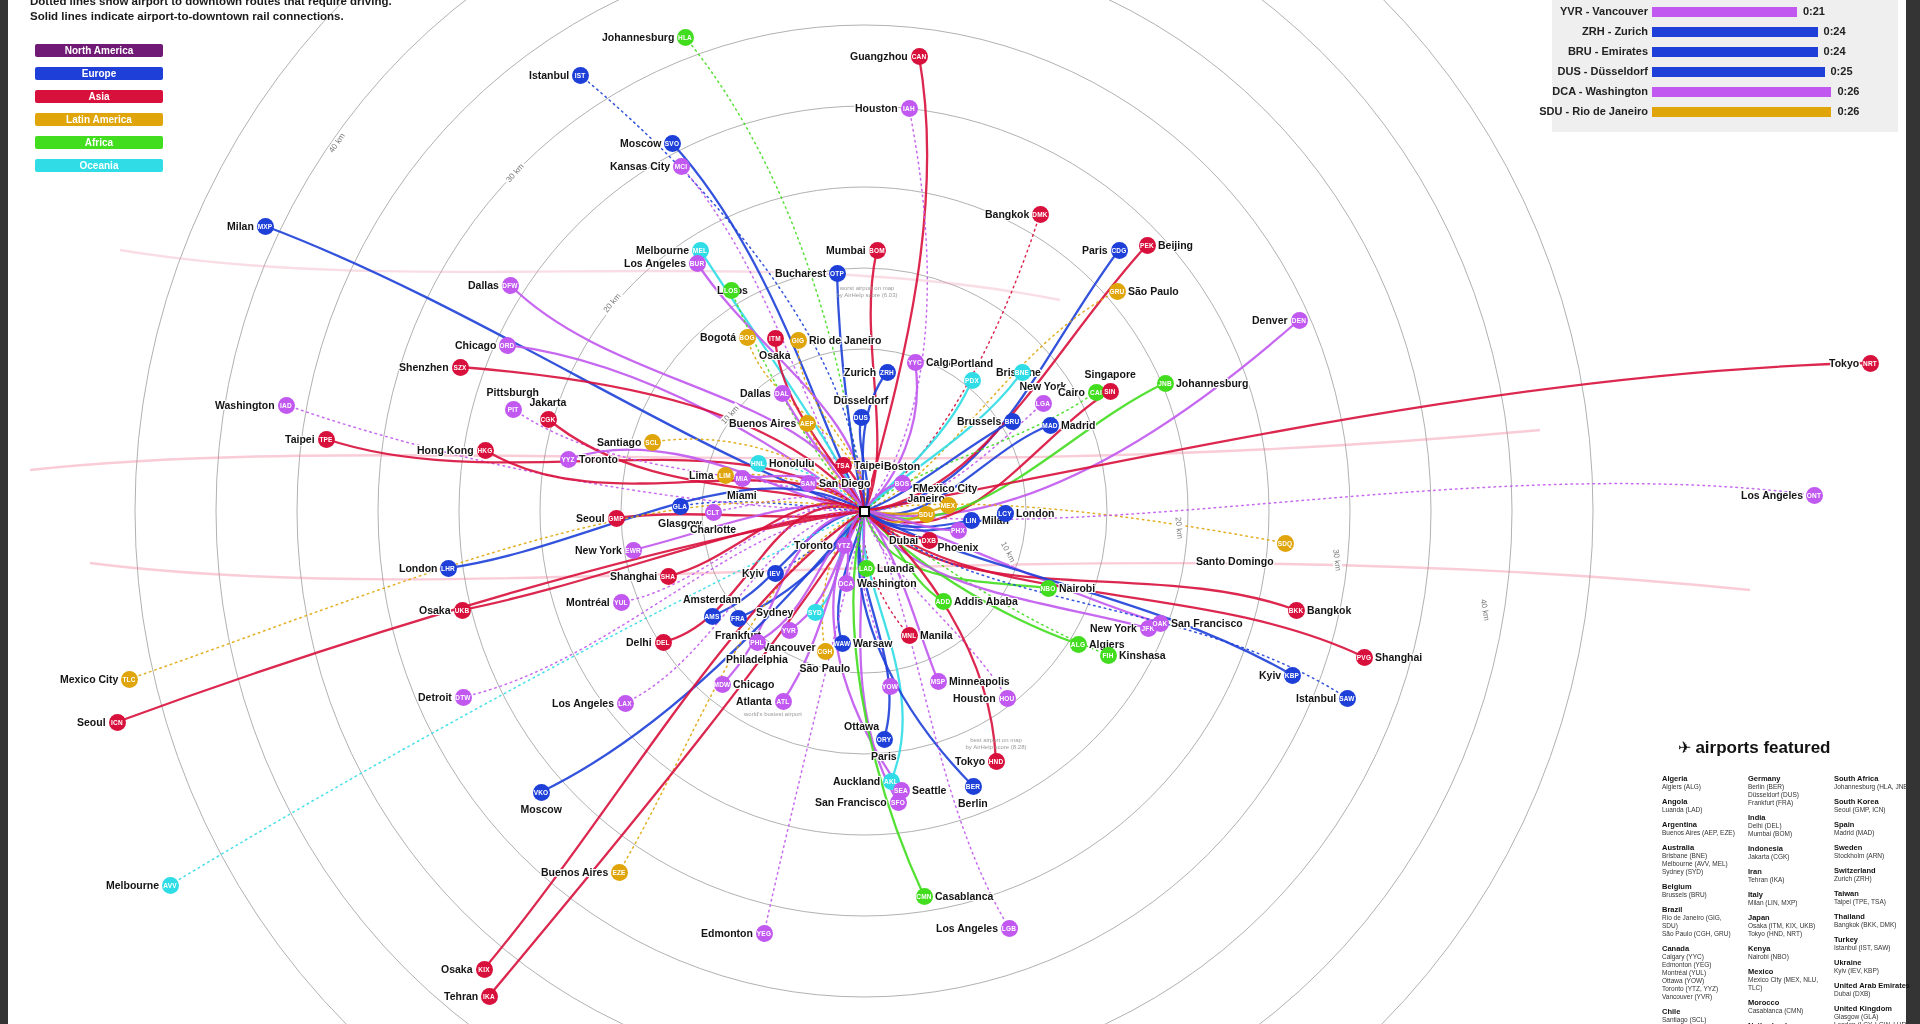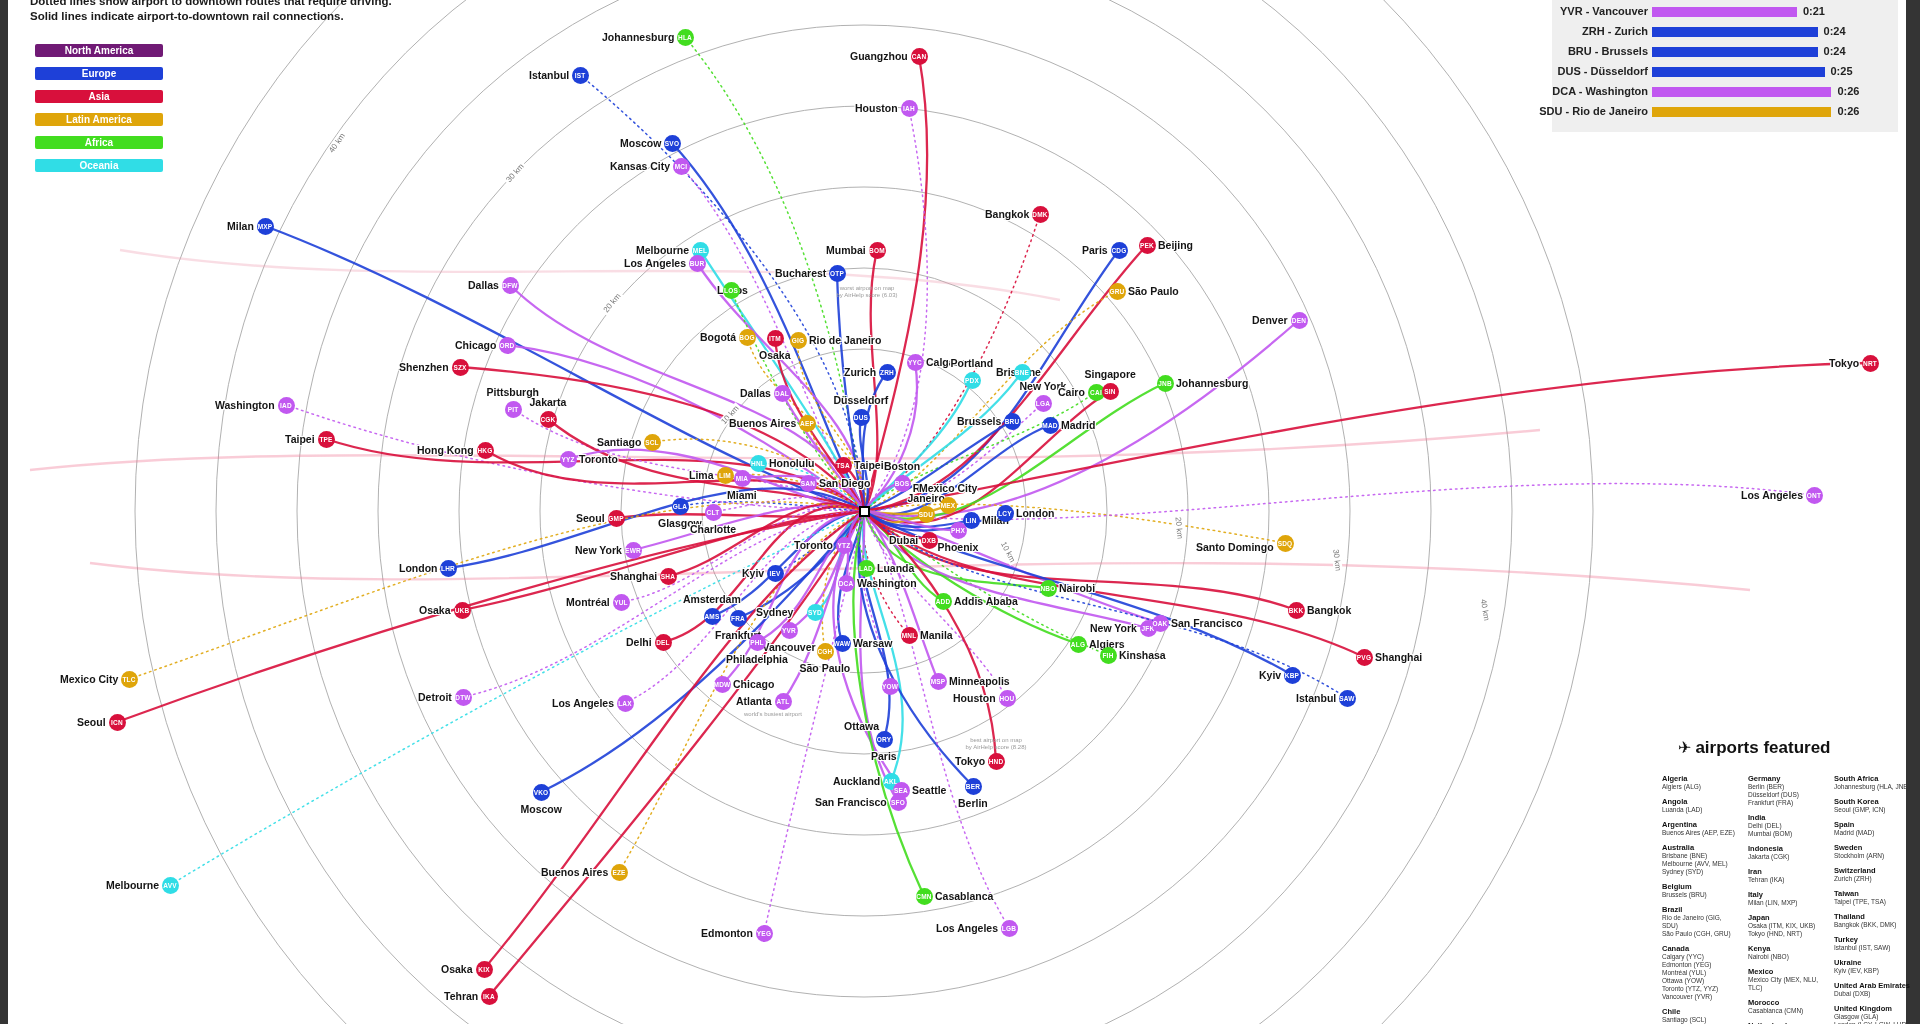--- a/index.html
+++ b/index.html
@@ -183,21 +183,21 @@
         <div class="ranklabel" style="right: 250px;">YVR - Vancouver</div>
         <div class="rankbar" style="left: 100px; width: 144.9px; background: rgb(193, 88, 240);"></div>
         <div class="ranktime" style="left: 250.9px;">0:21</div>
       </div>
       <div class="rankrow" style="left: 0px; top: 24px; width: 346px;">
         <div class="ranklabel" style="right: 250px;">ZRH - Zurich</div>
         <div class="rankbar" style="left: 100px; width: 165.6px; background: rgb(30, 64, 216);"></div>
         <div class="ranktime" style="left: 271.6px;">0:24</div>
       </div>
       <div class="rankrow" style="left: 0px; top: 44px; width: 346px;">
-        <div class="ranklabel" style="right: 250px;">BRU - Brussels</div>
+        <div class="ranklabel" style="right: 250px;">BRU - Emirates</div>
         <div class="rankbar" style="left: 100px; width: 165.6px; background: rgb(30, 64, 216);"></div>
         <div class="ranktime" style="left: 271.6px;">0:24</div>
       </div>
       <div class="rankrow" style="left: 0px; top: 64px; width: 346px;">
         <div class="ranklabel" style="right: 250px;">DUS - Düsseldorf</div>
         <div class="rankbar" style="left: 100px; width: 172.5px; background: rgb(30, 64, 216);"></div>
         <div class="ranktime" style="left: 278.5px;">0:25</div>
       </div>
       <div class="rankrow" style="left: 0px; top: 84px; width: 346px;">
         <div class="ranklabel" style="right: 250px;">DCA - Washington</div>
@@ -407,21 +407,21 @@
       <div class="citylabel" style="left: 106px; top: 879px;">Melbourne</div>
       <div class="badge" title="Buenos Aires (EZE)" style="background: rgb(223, 165, 10); left: 610.5px; top: 863.5px;">EZE</div>
       <div class="citylabel" style="left: 541px; top: 866px;">Buenos Aires</div>
       <div class="badge" title="Edmonton (YEG)" style="background: rgb(193, 88, 240); left: 755.5px; top: 924.5px;">YEG</div>
       <div class="citylabel" style="left: 701px; top: 927px;">Edmonton</div>
       <div class="badge" title="Osaka (KIX)" style="background: rgb(216, 16, 60); left: 475.5px; top: 960.5px;">KIX</div>
       <div class="citylabel" style="left: 441px; top: 963px;">Osaka</div>
       <div class="badge" title="Tehran (IKA)" style="background: rgb(216, 16, 60); left: 480.5px; top: 987.5px;">IKA</div>
       <div class="citylabel" style="left: 444px; top: 990px;">Tehran</div>
       <div class="badge" title="Santo Domingo (SDQ)" style="background: rgb(223, 165, 10); left: 1276.5px; top: 534.5px;">SDQ</div>
-      <div class="citylabel" style="left: 1196px; top: 541px;">Santo Domingo</div>
+      <div class="citylabel" style="left: 1196px; top: 555px;">Santo Domingo</div>
       <div class="badge" title="Bangkok (BKK)" style="background: rgb(216, 16, 60); left: 1287.5px; top: 601.5px;">BKK</div>
       <div class="citylabel" style="left: 1307px; top: 604px;">Bangkok</div>
       <div class="badge" title="Kyiv (KBP)" style="background: rgb(30, 64, 216); left: 1283.5px; top: 666.5px;">KBP</div>
       <div class="citylabel" style="left: 1259px; top: 669px;">Kyiv</div>
       <div class="badge" title="Shanghai (PVG)" style="background: rgb(216, 16, 60); left: 1355.5px; top: 648.5px;">PVG</div>
       <div class="citylabel" style="left: 1375px; top: 651px;">Shanghai</div>
       <div class="badge" title="Istanbul (SAW)" style="background: rgb(30, 64, 216); left: 1338.5px; top: 689.5px;">SAW</div>
       <div class="citylabel" style="left: 1296px; top: 692px;">Istanbul</div>
       <div class="badge" title="Tokyo (NRT)" style="background: rgb(216, 16, 60); left: 1861.5px; top: 354.5px;">NRT</div>
       <div class="citylabel" style="left: 1829px; top: 357px;">Tokyo</div>

